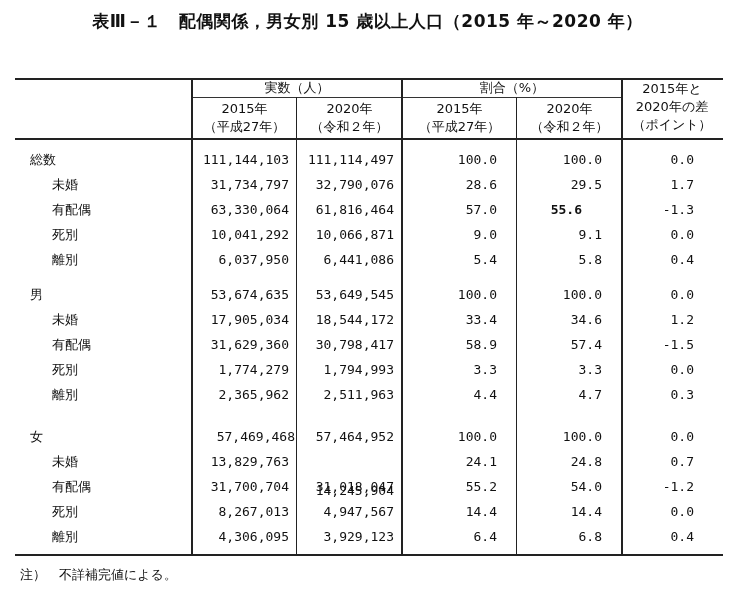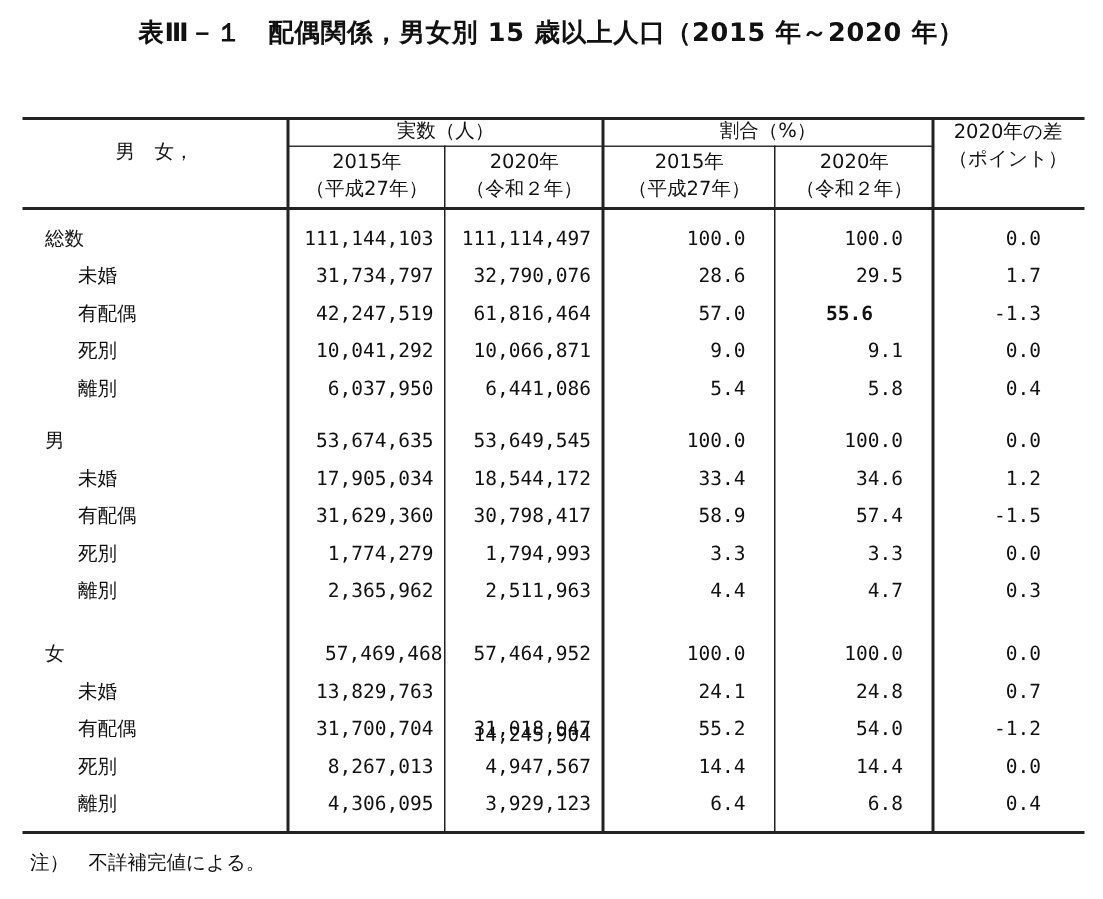--- a/index.html
+++ b/index.html
@@ -34,25 +34,25 @@
   <div class="hline" style="left:15px; top:138px; width:708px;"></div>
   <div class="hline" style="left:15px; top:554px; width:708px;"></div>
 
   <div class="vline" style="left:191px; top:78px; height:478px;"></div>
   <div class="vline" style="left:296px; top:97px; height:459px; width:1px;"></div>
   <div class="vline" style="left:401px; top:78px; height:478px;"></div>
   <div class="vline" style="left:516px; top:97px; height:459px; width:1px;"></div>
   <div class="vline" style="left:621px; top:78px; height:478px;"></div>
 
   <div class="cell center" style="left:15px; top:93px; width:176px;">
-    <div>男　女，</div>
   </div>
   <div class="cell center" style="left:192px; top:79px; width:210px;">実数（人）</div>
   <div class="cell center" style="left:402px; top:79px; width:220px;">割合（%）</div>
   <div class="cell center" style="left:622px; top:80px; width:100px;">
+    <div>2015年と</div>
     <div>2020年の差</div>
     <div>（ポイント）</div>
   </div>
 
   <div class="cell center" style="left:192px; top:100px; width:105px;">
     <div>2015年</div>
     <div>（平成27年）</div>
   </div>
   <div class="cell center" style="left:297px; top:100px; width:105px;">
     <div>2020年</div>
@@ -79,21 +79,21 @@
       <div>
         <div class="cell" style="left: 52px; top: 176px;">未婚</div>
         <div class="cell right num" style="left: 179px; width: 110px; top: 176px;">31,734,797</div>
         <div class="cell right num" style="left: 284px; width: 110px; top: 176px;">32,790,076</div>
         <div class="cell right num" style="left: 387px; width: 110px; top: 176px;">28.6</div>
         <div class="cell right num" style="left: 492px; width: 110px; top: 176px;">29.5</div>
         <div class="cell right num" style="left: 584px; width: 110px; top: 176px;">1.7</div>
       </div>
       <div>
         <div class="cell" style="left: 52px; top: 201px;">有配偶</div>
-        <div class="cell right num" style="left: 179px; width: 110px; top: 201px;">42,247,519</div>
+        <div class="cell right num" style="left: 179px; width: 110px; top: 201px;">63,330,064</div>
         <div class="cell right num" style="left: 284px; width: 110px; top: 201px;">61,816,464</div>
         <div class="cell right num" style="left: 387px; width: 110px; top: 201px;">57.0</div>
         <div class="cell right num" style="left: 472px; width: 110px; top: 201px; font-weight: bold;">55.6</div>
         <div class="cell right num" style="left: 584px; width: 110px; top: 201px;">-1.3</div>
       </div>
       <div>
         <div class="cell" style="left: 52px; top: 226px;">死別</div>
         <div class="cell right num" style="left: 179px; width: 110px; top: 226px;">10,041,292</div>
         <div class="cell right num" style="left: 284px; width: 110px; top: 226px;">10,066,871</div>
         <div class="cell right num" style="left: 387px; width: 110px; top: 226px;">9.0</div>

